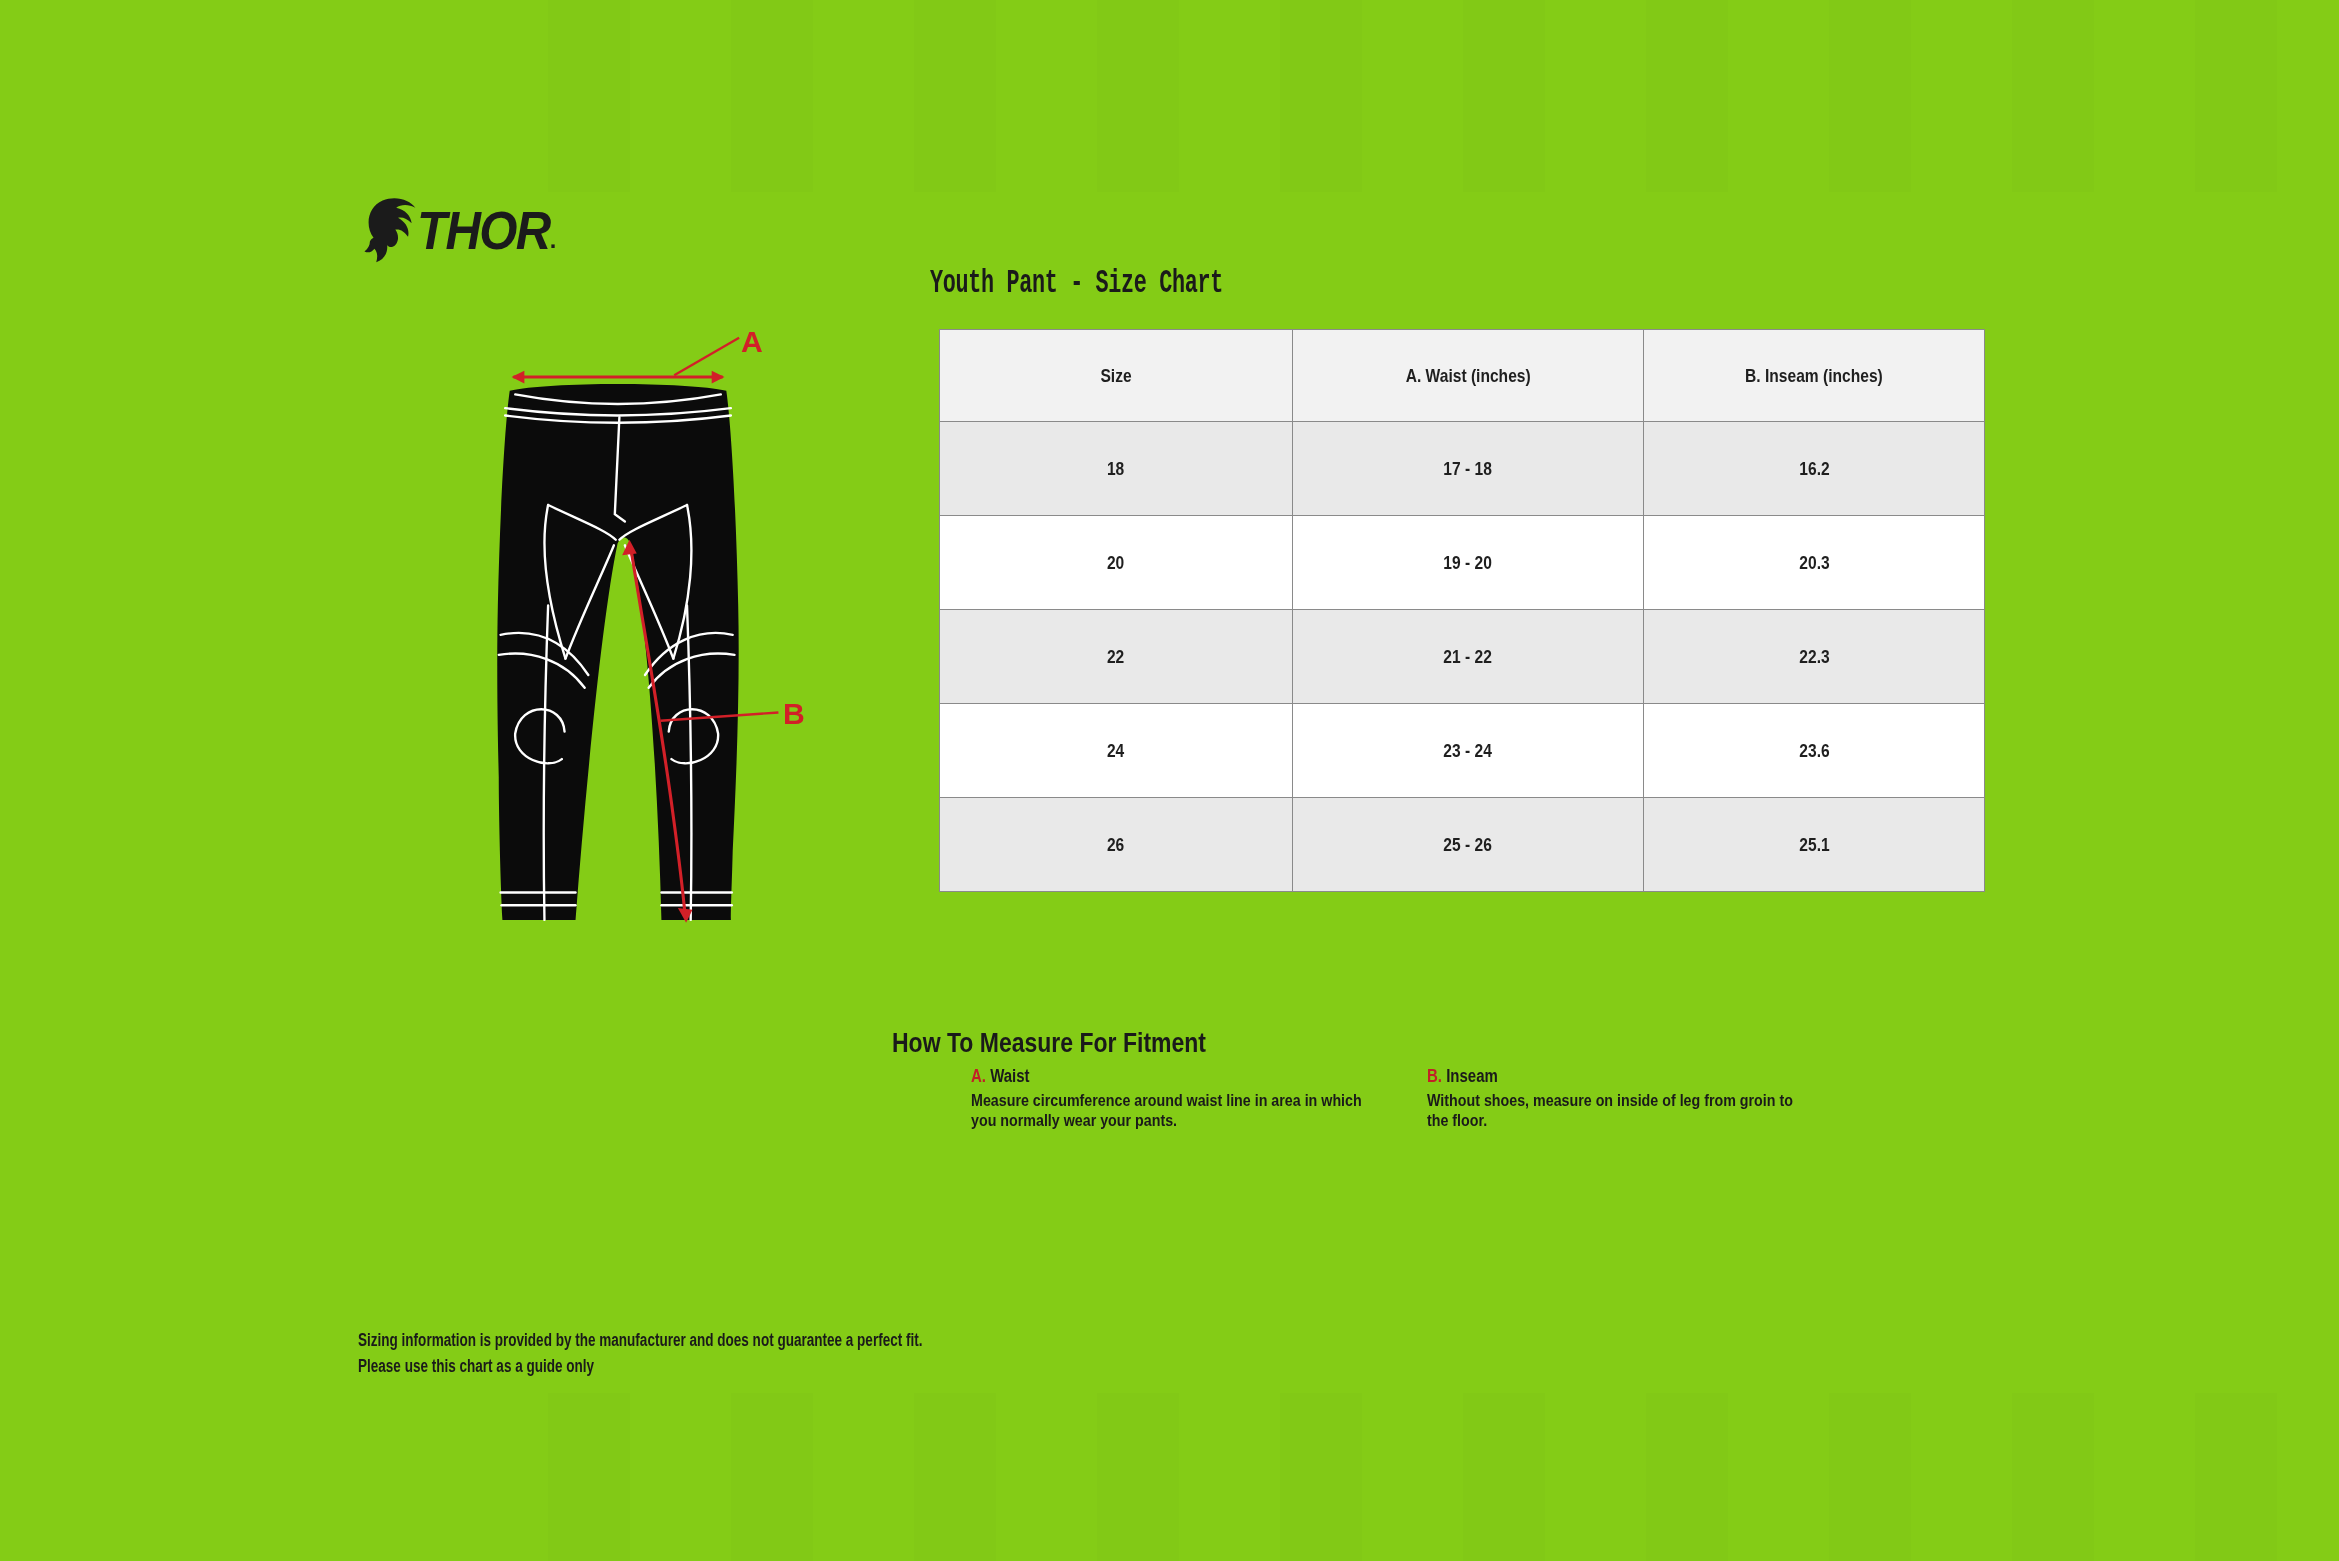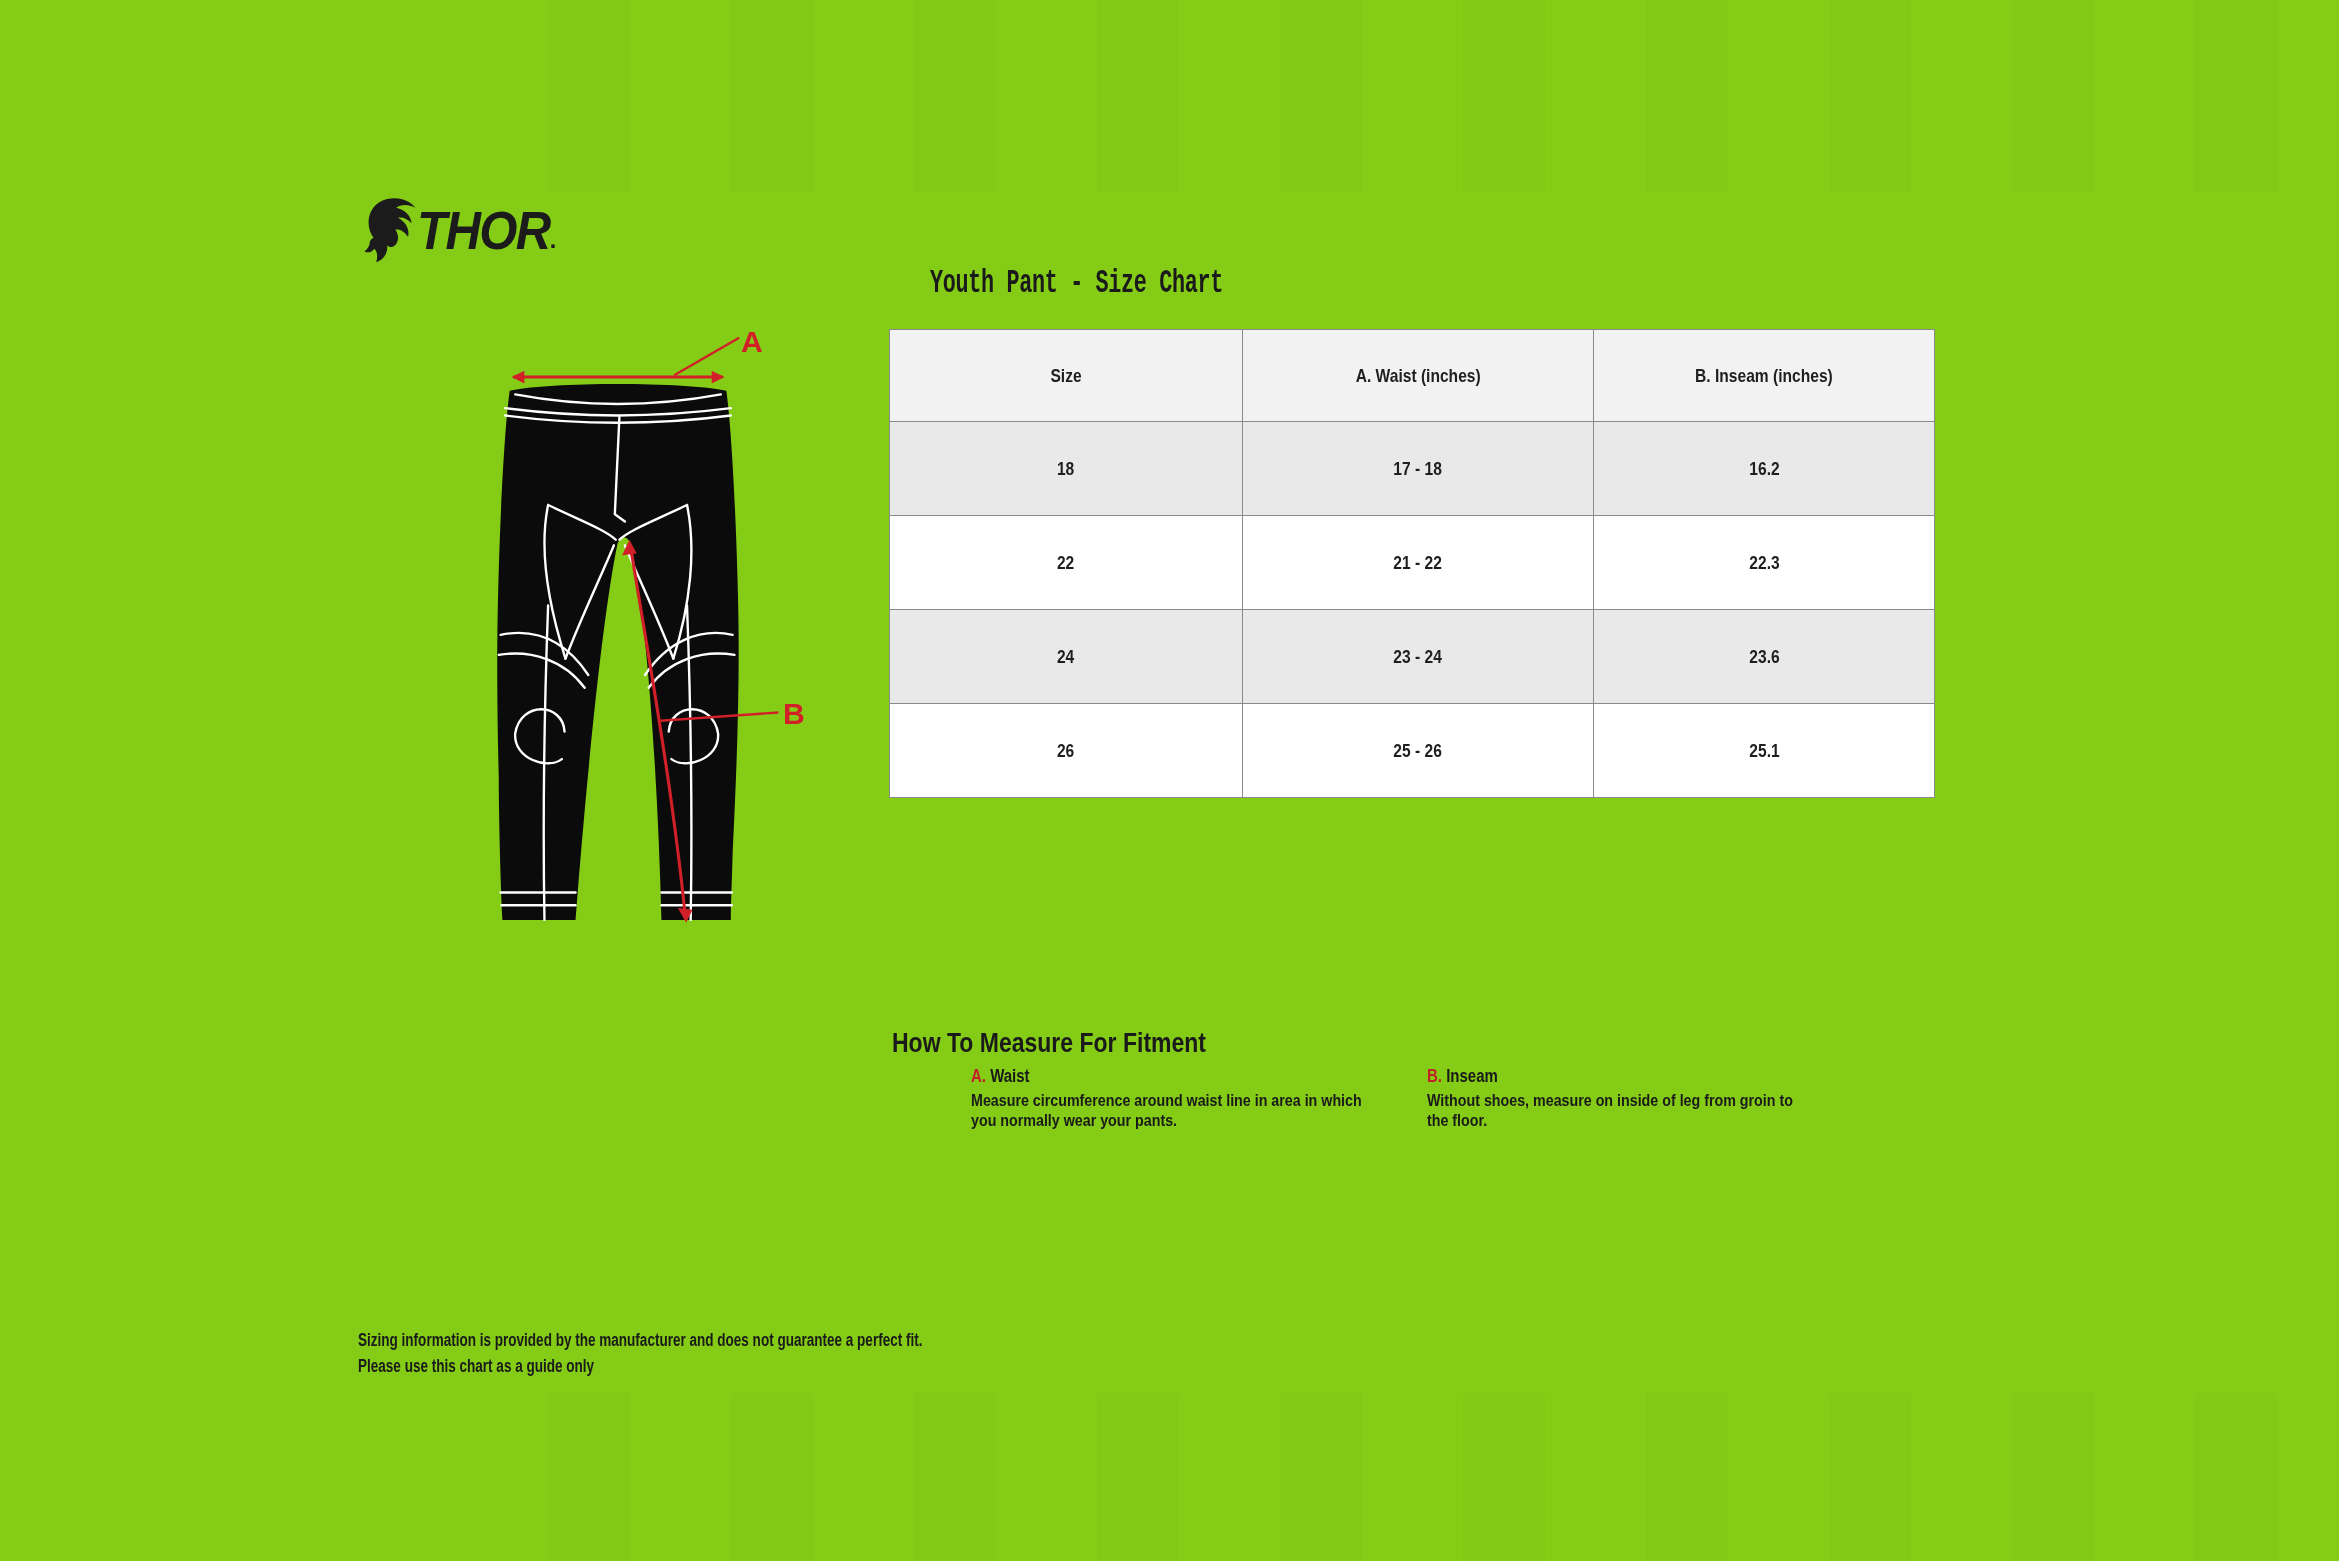--- a/index.html
+++ b/index.html
@@ -18,21 +18,21 @@
 
   .pants{position:absolute; left:475px; top:302px; width:329px; height:640px;}
 
   .chart-title{position:absolute; left:930px; top:265px; font-size:33px; font-weight:700;
     letter-spacing:-0.5px; line-height:37px; white-space:nowrap;font-family:Liberation Mono, monospace;}
   .cond{display:inline-block; transform:scaleX(0.66); transform-origin:left center; white-space:nowrap;}
   .cond82{display:inline-block; transform:scaleX(0.82); transform-origin:left center; white-space:nowrap;}
   .cond84{display:inline-block; transform:scaleX(0.84); transform-origin:left center; white-space:nowrap;}
   .cell-text{display:inline-block; transform:scaleX(0.82); transform-origin:center center; white-space:nowrap;}
 
-  table.sizetable{position:absolute; left:889px; top:329px; width:1044px;
+  table.sizetable{position:absolute; left:939px; top:329px; width:1044px;
     border-collapse:collapse; table-layout:fixed;}
   table.sizetable th, table.sizetable td{
     border:0.9px solid #8a8a8a; text-align:center; vertical-align:middle;
     font-size:19px; font-weight:700; color:#1f1f1f; padding:0;}
   table.sizetable th{height:91px; background:#f2f2f2;}
   table.sizetable td{height:93px; background:#ffffff;}
   table.sizetable tbody tr:nth-child(odd) td{background:#e9e9e9;}
 
   .howto-title{position:absolute; left:892px; top:1027px; font-size:27.4px; font-weight:700;
     line-height:31px; white-space:nowrap;}
@@ -148,20 +148,25 @@
         <th><span class="cell-text">B. Inseam (inches)</span></th>
       </tr>
     </thead>
     <tbody>
       <tr>
         <td><span class="cell-text">18</span></td>
         <td><span class="cell-text">17 - 18</span></td>
         <td><span class="cell-text">16.2</span></td>
       </tr>
       <tr>
+        <td><span class="cell-text">20</span></td>
+        <td><span class="cell-text">19 - 20</span></td>
+        <td><span class="cell-text">20.3</span></td>
+      </tr>
+      <tr>
         <td><span class="cell-text">22</span></td>
         <td><span class="cell-text">21 - 22</span></td>
         <td><span class="cell-text">22.3</span></td>
       </tr>
       <tr>
         <td><span class="cell-text">24</span></td>
         <td><span class="cell-text">23 - 24</span></td>
         <td><span class="cell-text">23.6</span></td>
       </tr>
       <tr>

